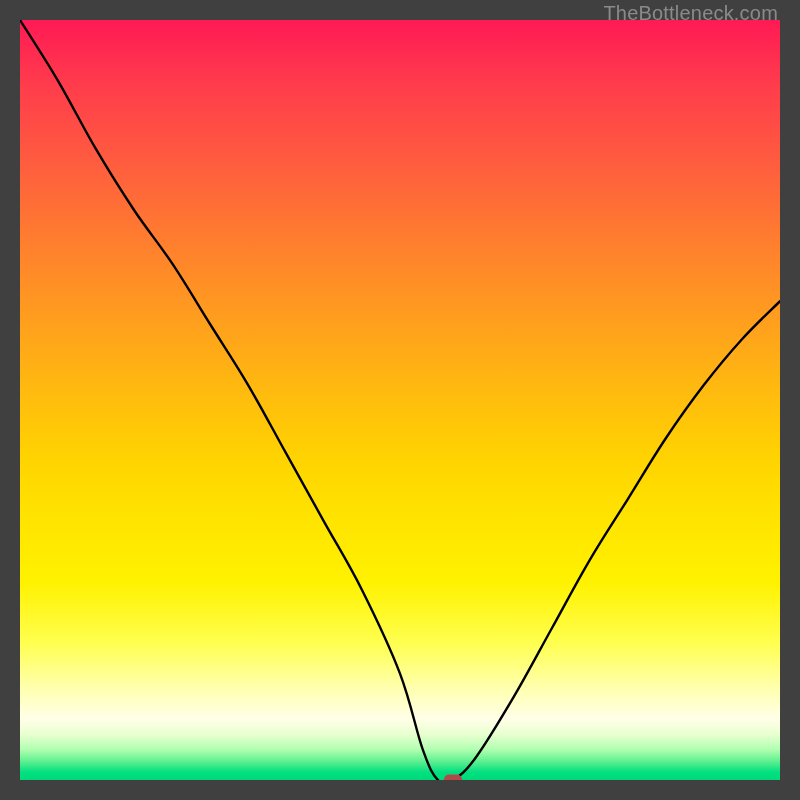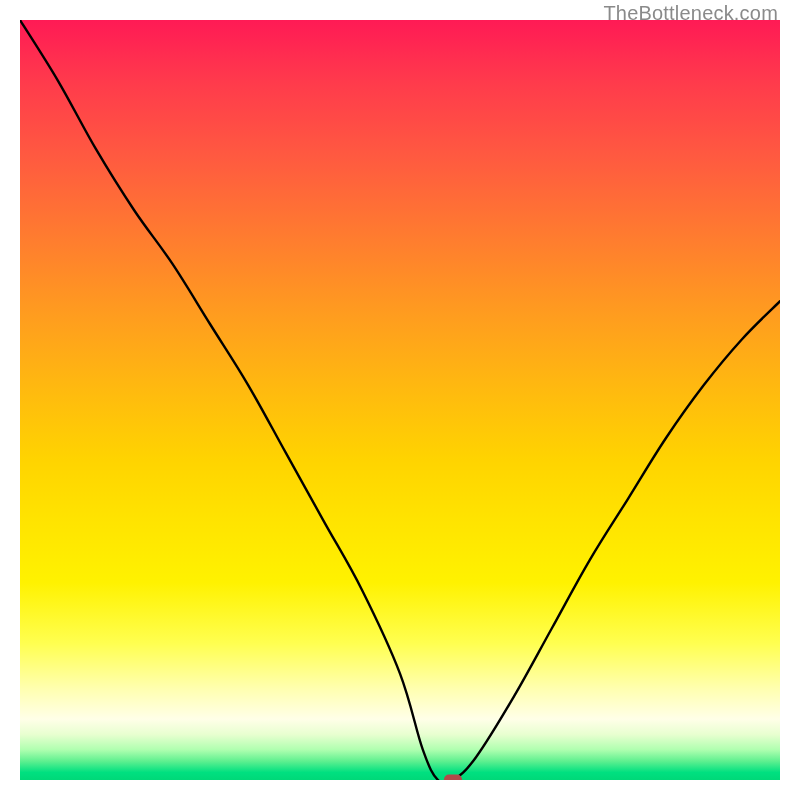--- a/index.html
+++ b/index.html
@@ -10,21 +10,21 @@
     background: #000;
     overflow: hidden;
     font-family: Arial, Helvetica, sans-serif;
   }
   .frame {
     position: absolute;
     left: 0;
     top: 0;
     width: 800px;
     height: 800px;
-    background: #ffffff;
+    background: #404040;
   }
   .plot {
     position: absolute;
     left: 20px;
     top: 20px;
     width: 760px;
     height: 760px;
     overflow: hidden;
   }
   .gradient-main {

